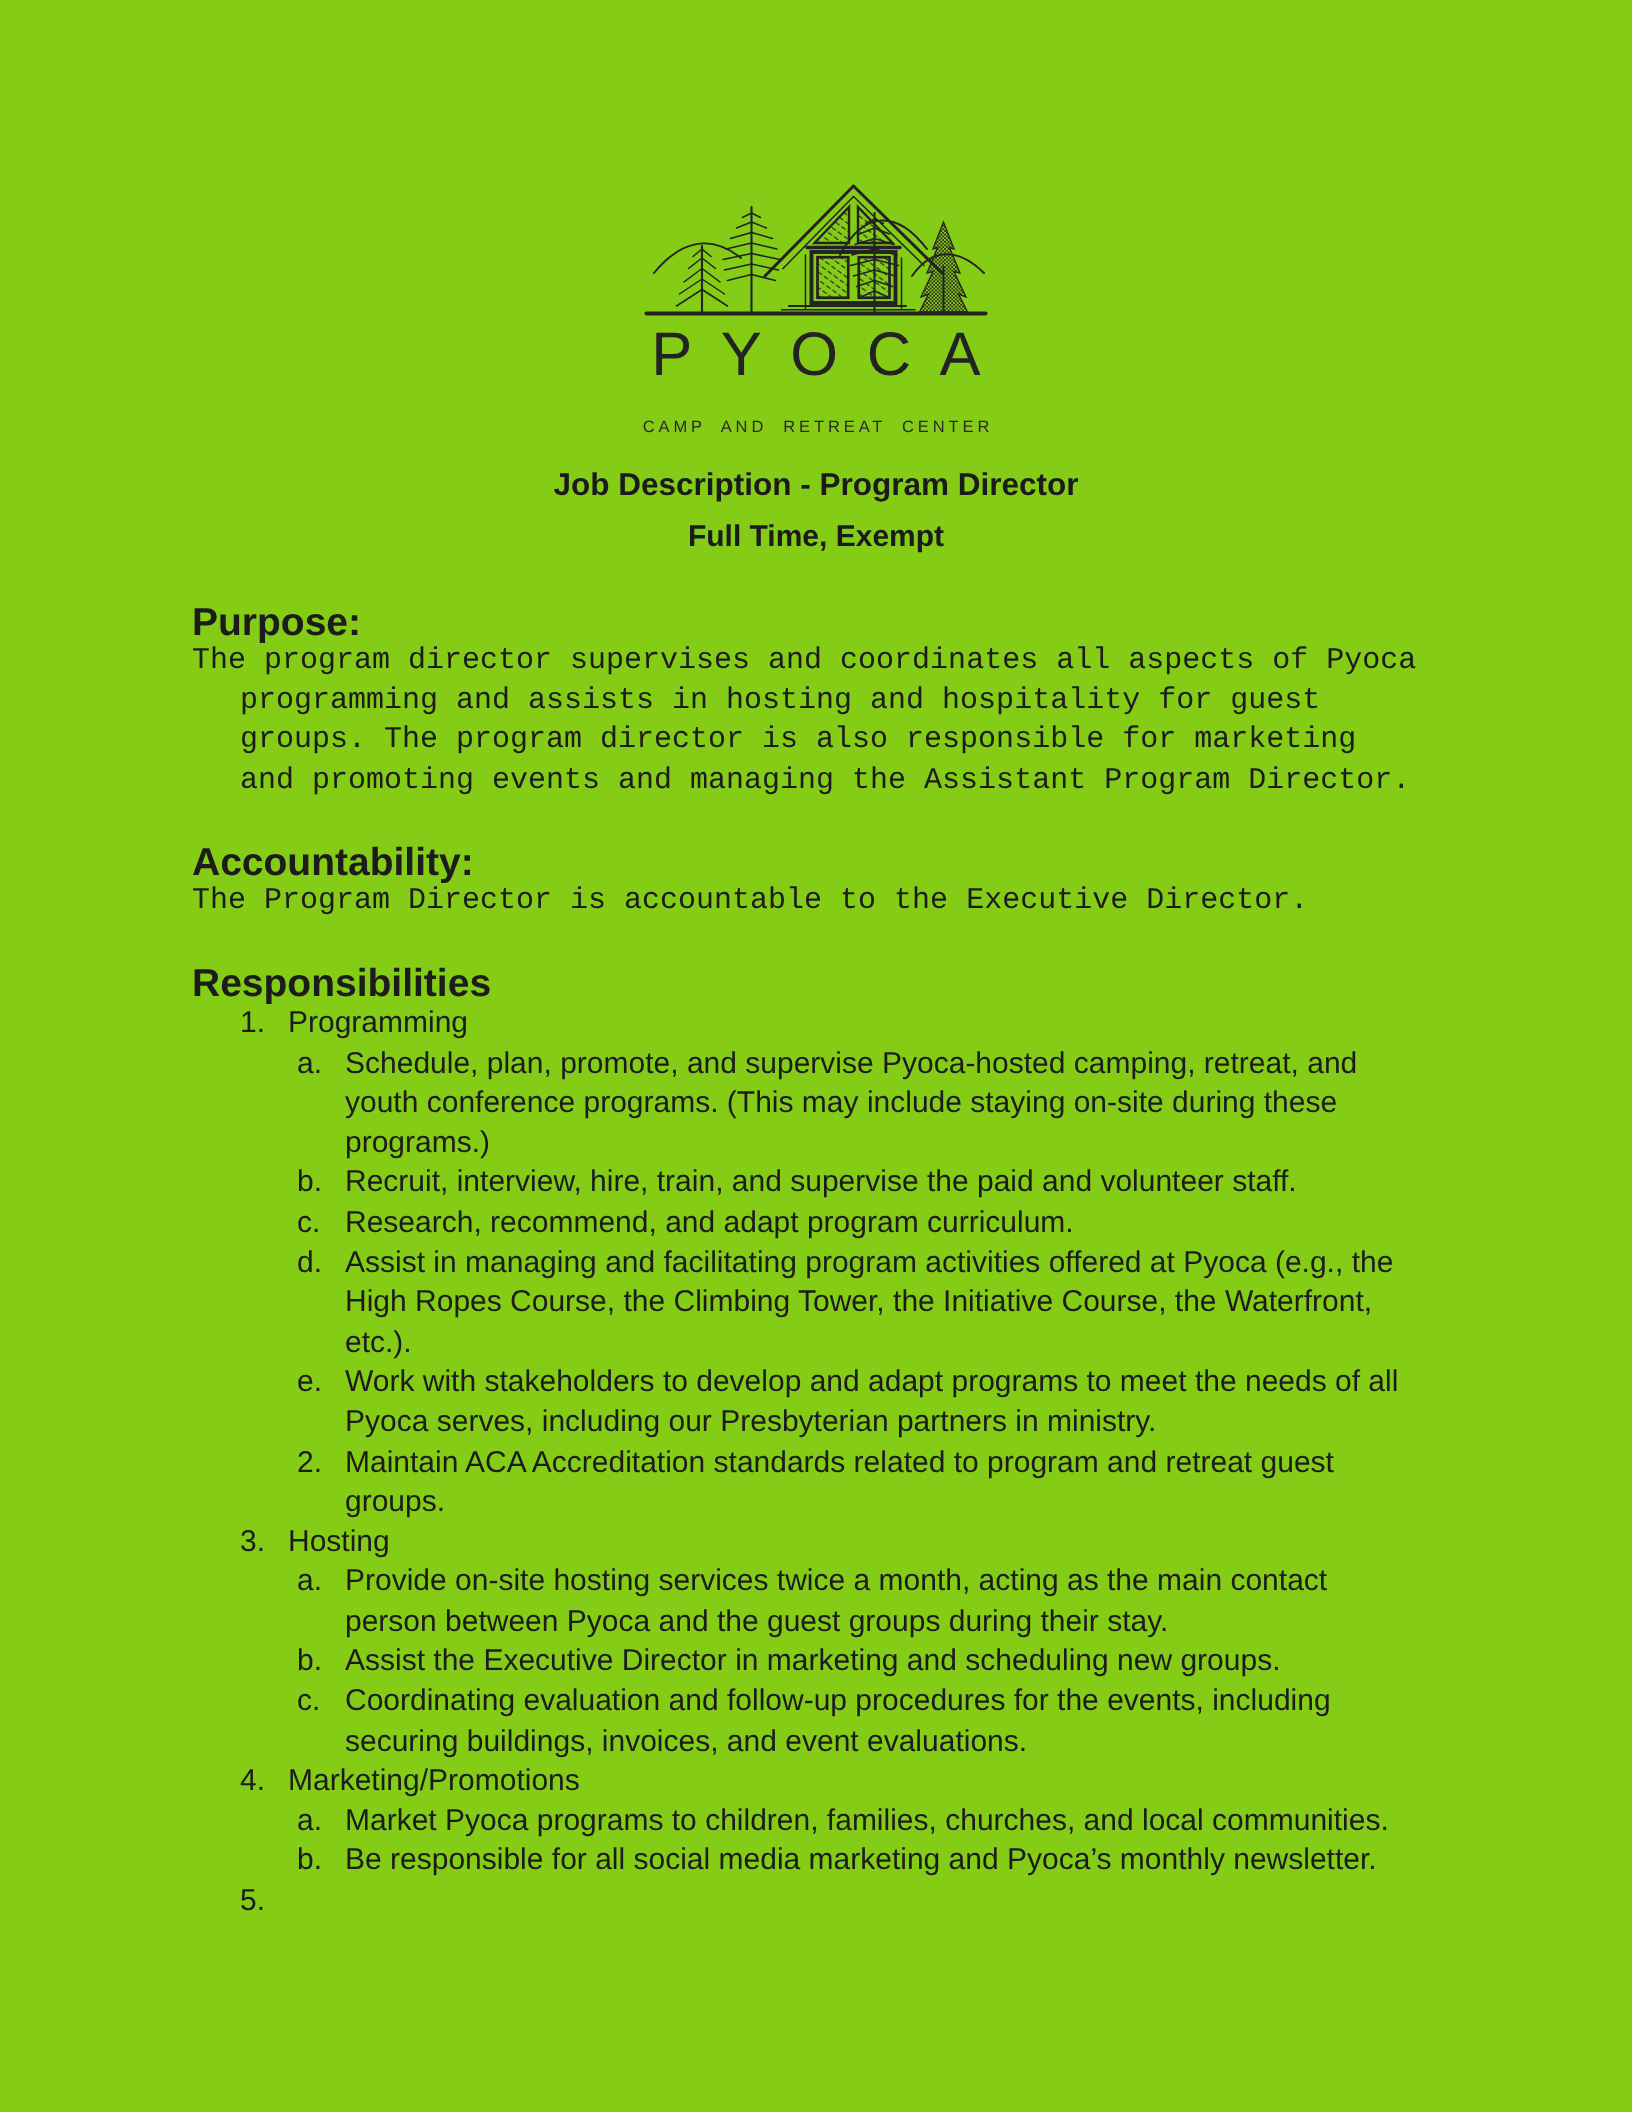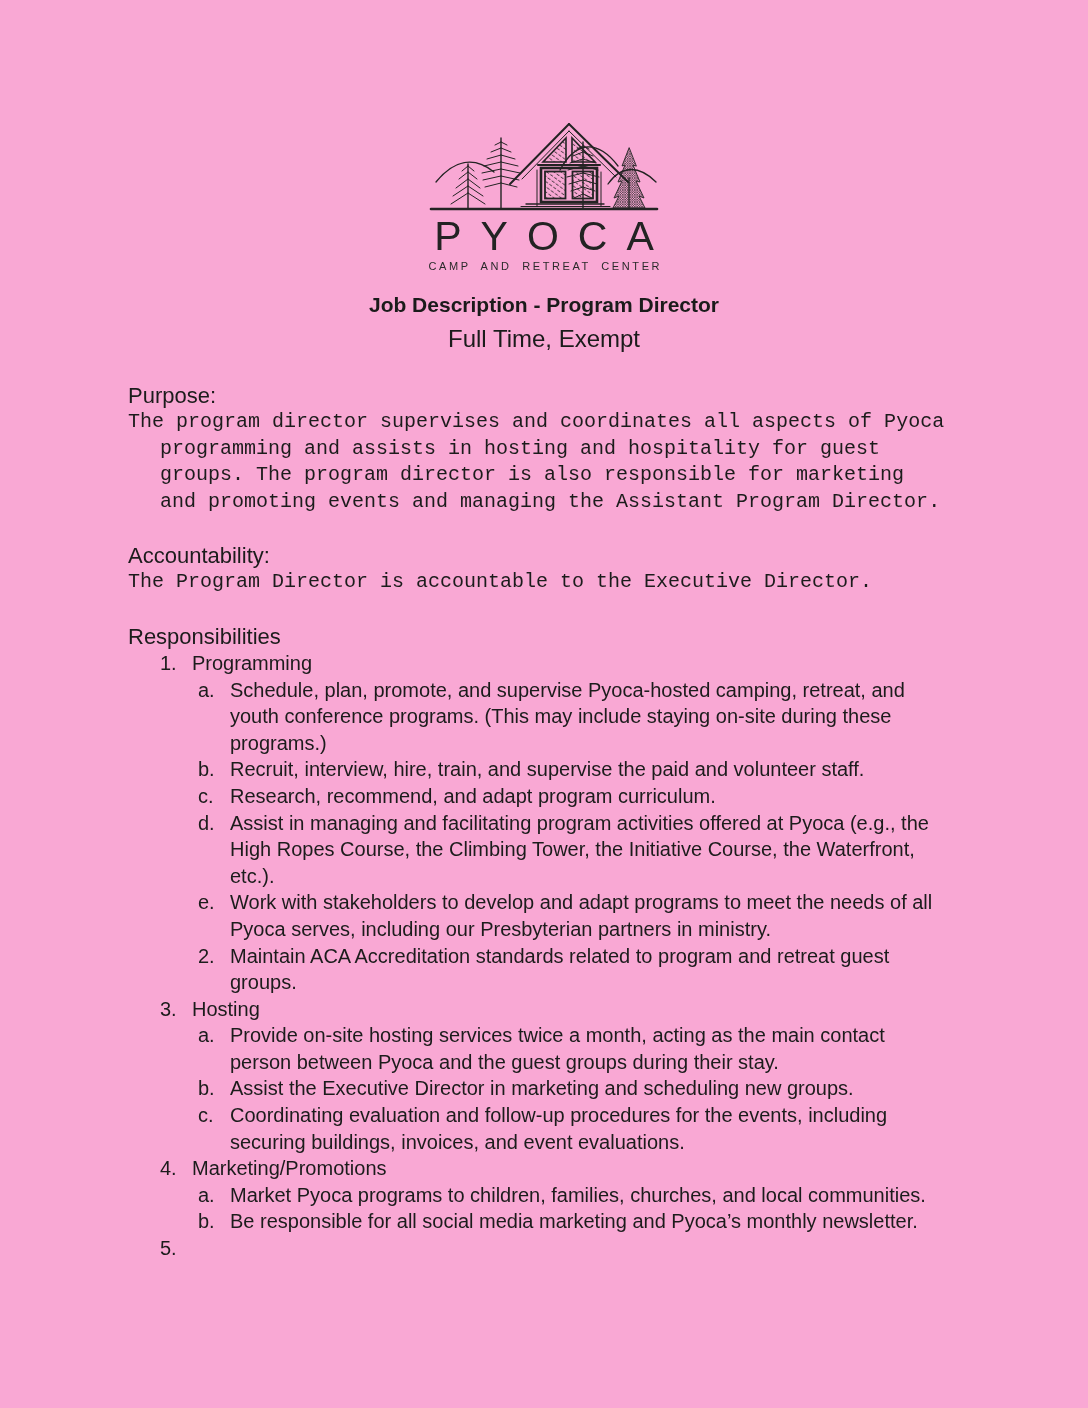--- a/index.html
+++ b/index.html
@@ -1,75 +1,75 @@
 <!DOCTYPE html>
 <html><head>
 <meta charset="utf-8">
 <style>
   html,body{margin:0;padding:0;background:#ffffff;}
   .page{
     position:relative;
     width:1088px;
     height:1408px;
     margin:0 auto;
-    background:#f9a8d4;
+    background:#84cc16;
     color:#1c1c1c;
     font-family:"Liberation Sans", sans-serif;
     overflow:hidden;
   }
   
   .logo{padding-top:118px;text-align:center;}
   .logo svg{display:block;margin:0 auto;}
   .logo-word{
     margin-top:2px;
     font-size:41px;
     line-height:44px;
     font-weight:400;
     letter-spacing:19px;
     padding-left:19px; 
     color:#232323;
   }
   .logo-tag{
-    margin-top:1px;
+    margin-top:20px;
     font-size:11px;
     line-height:14px;
     letter-spacing:2.6px;
     word-spacing:5px;
     padding-left:2.6px;
     color:#2a2a2a;
   }
   
   .title{
     margin:16px 0 0 0;
     text-align:center;
     font-size:21px;
     line-height:32px;
     font-weight:700;
     color:#1b1b1b;
   }
   .subtitle{
     margin:5px 0 0 0;
     text-align:center;
-    font-size:24px;
+    font-size:20px;
     line-height:26px;
-    font-weight:400;
+    font-weight:700;
     color:#1b1b1b;
   }
   
   .content{
     margin:0 0 0 128px;
     width:820px;
     font-size:20px;
     line-height:26.6px;
   }
   .section-heading{
     margin:27px 0 0 0;
-    font-size:22px;
+    font-size:26px;
     line-height:27px;
-    font-weight:400;
+    font-weight:700;
   }
   .section-heading.first{margin-top:30px;}
   .para{
     margin:0;
     padding-left:32px;
     text-indent:-32px; 
     font-family:Liberation Mono, monospace;
   }
   
   .list{margin:0;}

